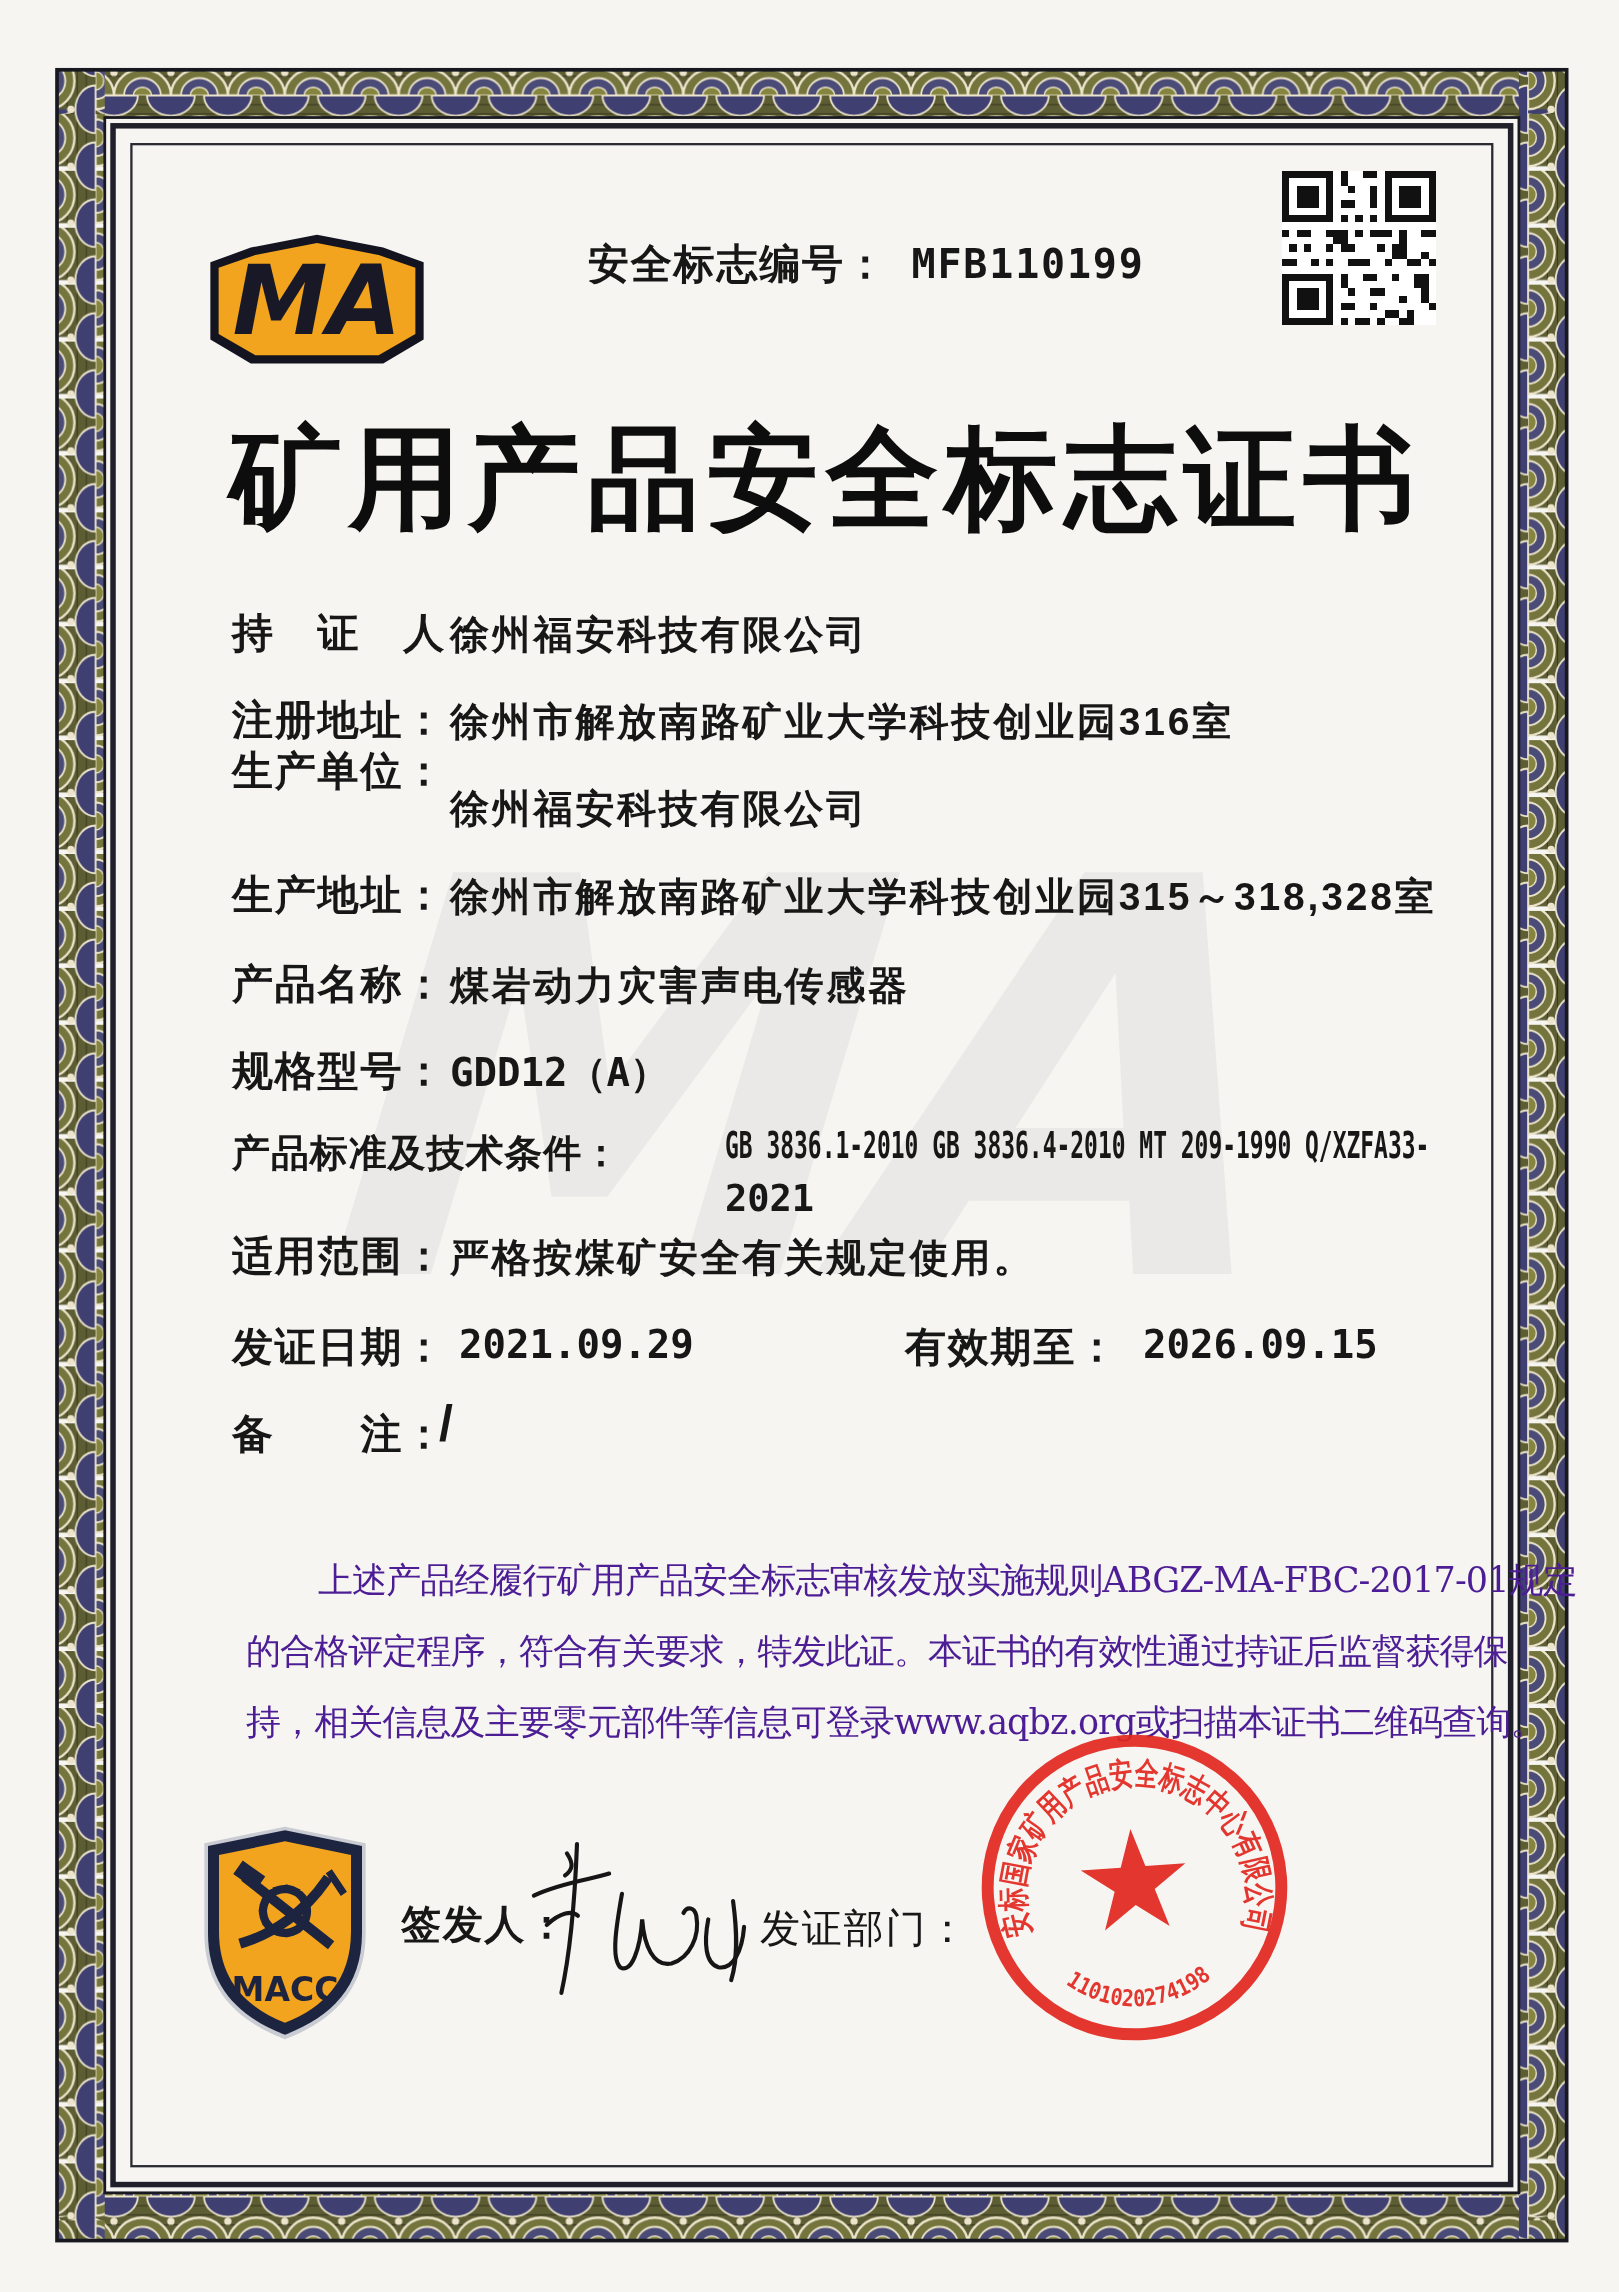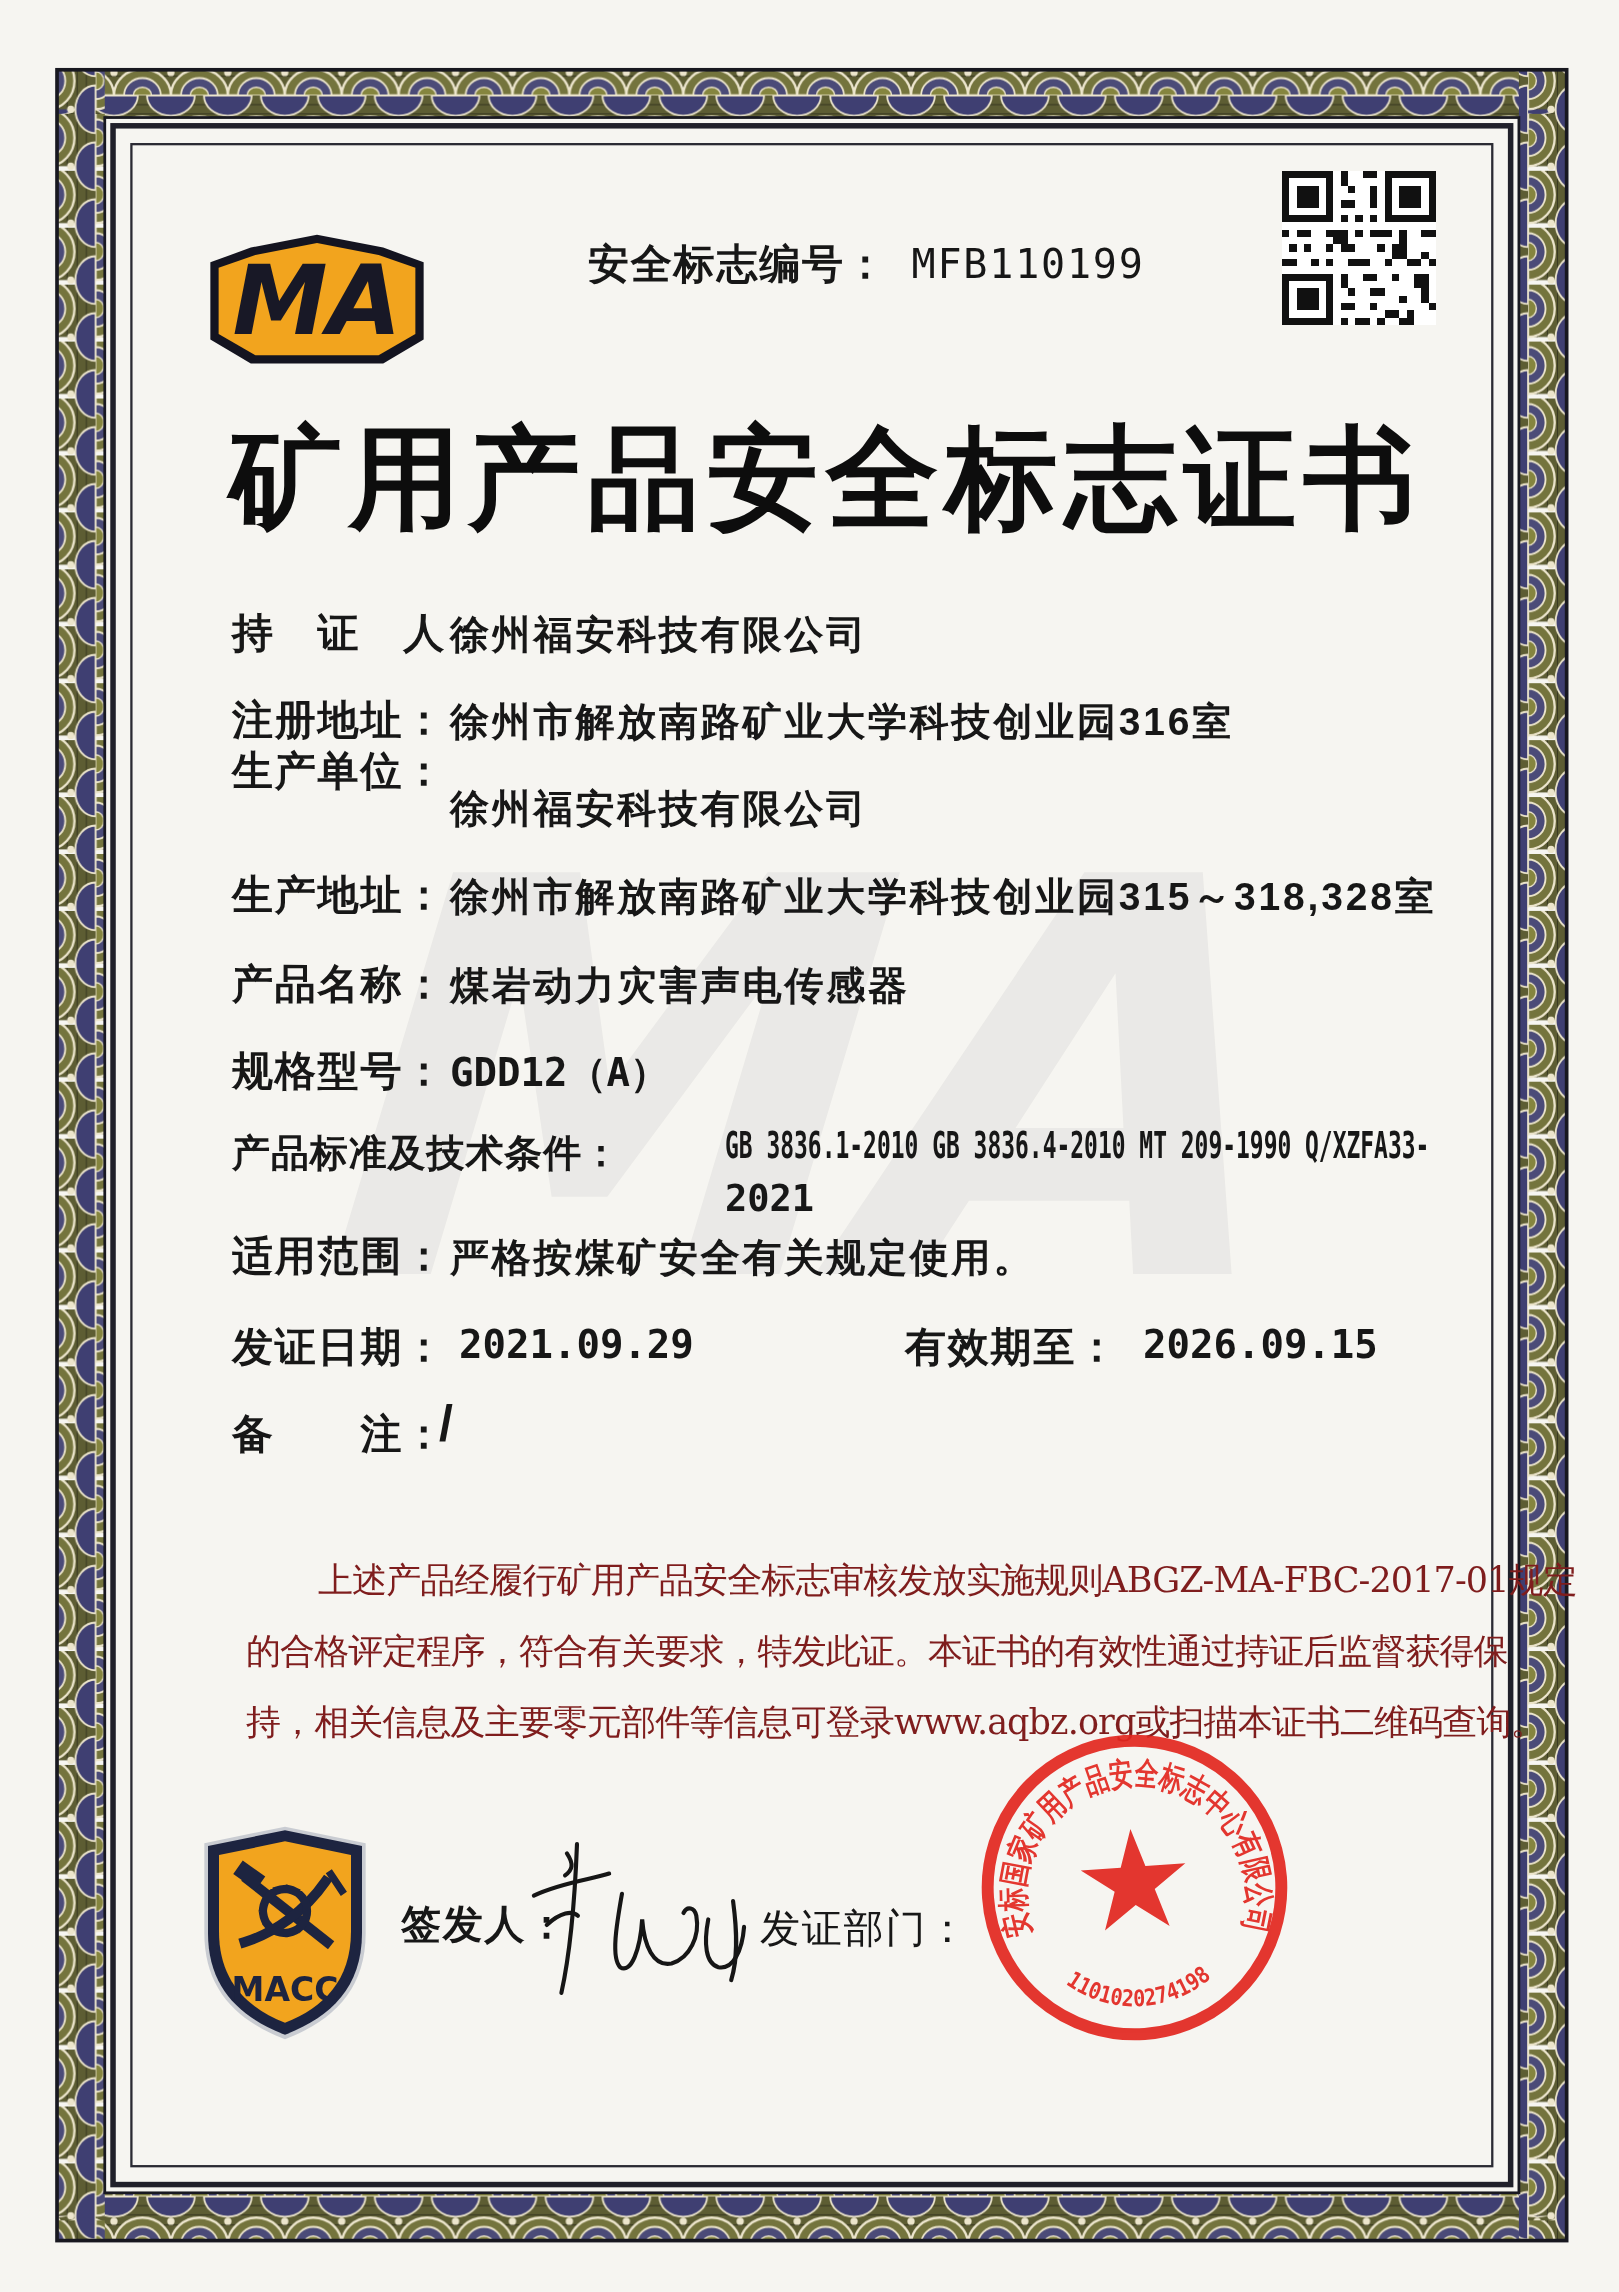--- a/index.html
+++ b/index.html
@@ -13,41 +13,41 @@
   .watermark{
     left:0;top:808px;width:1620px;text-align:center;
     font-family:"DejaVu Sans",sans-serif;font-weight:bold;font-style:italic;
     font-size:551px;line-height:551px;color:rgba(90,90,100,0.07);
     transform:skewX(-6deg);letter-spacing:-18.4px;user-select:none;pointer-events:none;
   }
   
   .ma-badge{left:203px;top:231px;width:228px;height:138px;}
   .header-line{left:588px;top:237px;display:flex;align-items:baseline;gap:24px;white-space:nowrap;justify-content:flex-end;}
   .header-label{font-size:41px;font-weight:bold;letter-spacing:1.8px;}
-  .header-number{font-family:"DejaVu Sans Mono","Liberation Mono",monospace;font-size:40px;font-weight:normal;letter-spacing:1.8px;}
+  .header-number{font-family:"DejaVu Sans Mono","Liberation Mono",monospace;font-size:40px;font-weight:bold;letter-spacing:1.8px;}
   .qr{left:1282px;top:171px;width:154px;height:154px;background:#fff;}
   
   .title{
     left:0;top:397px;width:1620px;text-align:center;margin:16px;
     font-family:"DejaVu Serif","Liberation Serif",serif;
     font-size:112px;font-weight:900;letter-spacing:7.3px;line-height:129px;color:#0d0d0d;
   }
   
   .flabel{left:232px;font-size:41px;font-weight:bold;letter-spacing:1.8px;white-space:nowrap;}
   .fvalue{left:450px;font-size:39px;font-weight:bold;letter-spacing:2.8px;white-space:nowrap;}
   .digit{font-family:"DejaVu Sans Mono","Liberation Mono",monospace;font-weight:bold;letter-spacing:0;text-align:right;}
   .std-label{left:232px;top:1128px;font-size:38px;font-weight:bold;letter-spacing:0.9px;white-space:nowrap;}
   .std-v1{left:725px;top:1124px;font-family:"DejaVu Sans Mono","Liberation Mono",monospace;
     font-size:37px;font-weight:bold;white-space:nowrap;transform:scaleX(0.62);transform-origin:left top;}
   .std-v2{left:725px;top:1177px;font-family:"DejaVu Sans Mono","Liberation Mono",monospace;
     font-size:37px;font-weight:bold;white-space:nowrap;}
   .slash{left:439px;top:1394px;font-size:50px;font-weight:bold;}
   
   .para{left:246px;top:1545px;width:1267px;
-    font-family:"DejaVu Serif","Liberation Serif",serif;color:#7f1d1d;}
+    font-family:"DejaVu Serif","Liberation Serif",serif;color:#4c1d95;}
   .para .pline{font-size:35px;line-height:71px;letter-spacing:-0.9px;white-space:nowrap;font-weight:500;}
   .para .pline.indent{padding-left:72px;}
   
   .macc{left:197px;top:1823px;width:176px;height:220px;}
   .signer-label{left:401px;top:1897px;font-size:40px;font-weight:bold;letter-spacing:1.8px;white-space:nowrap;}
   .signature{left:519px;top:1835px;width:239px;height:179px;}
   .dept-label{left:760px;top:1901px;font-size:40px;font-weight:normal;letter-spacing:1.8px;white-space:nowrap;}
   .stamp{left:973px;top:1726px;width:323px;height:323px;transform:rotate(-4deg);}
   .border-svg{left:0;top:0;}
 </style>

